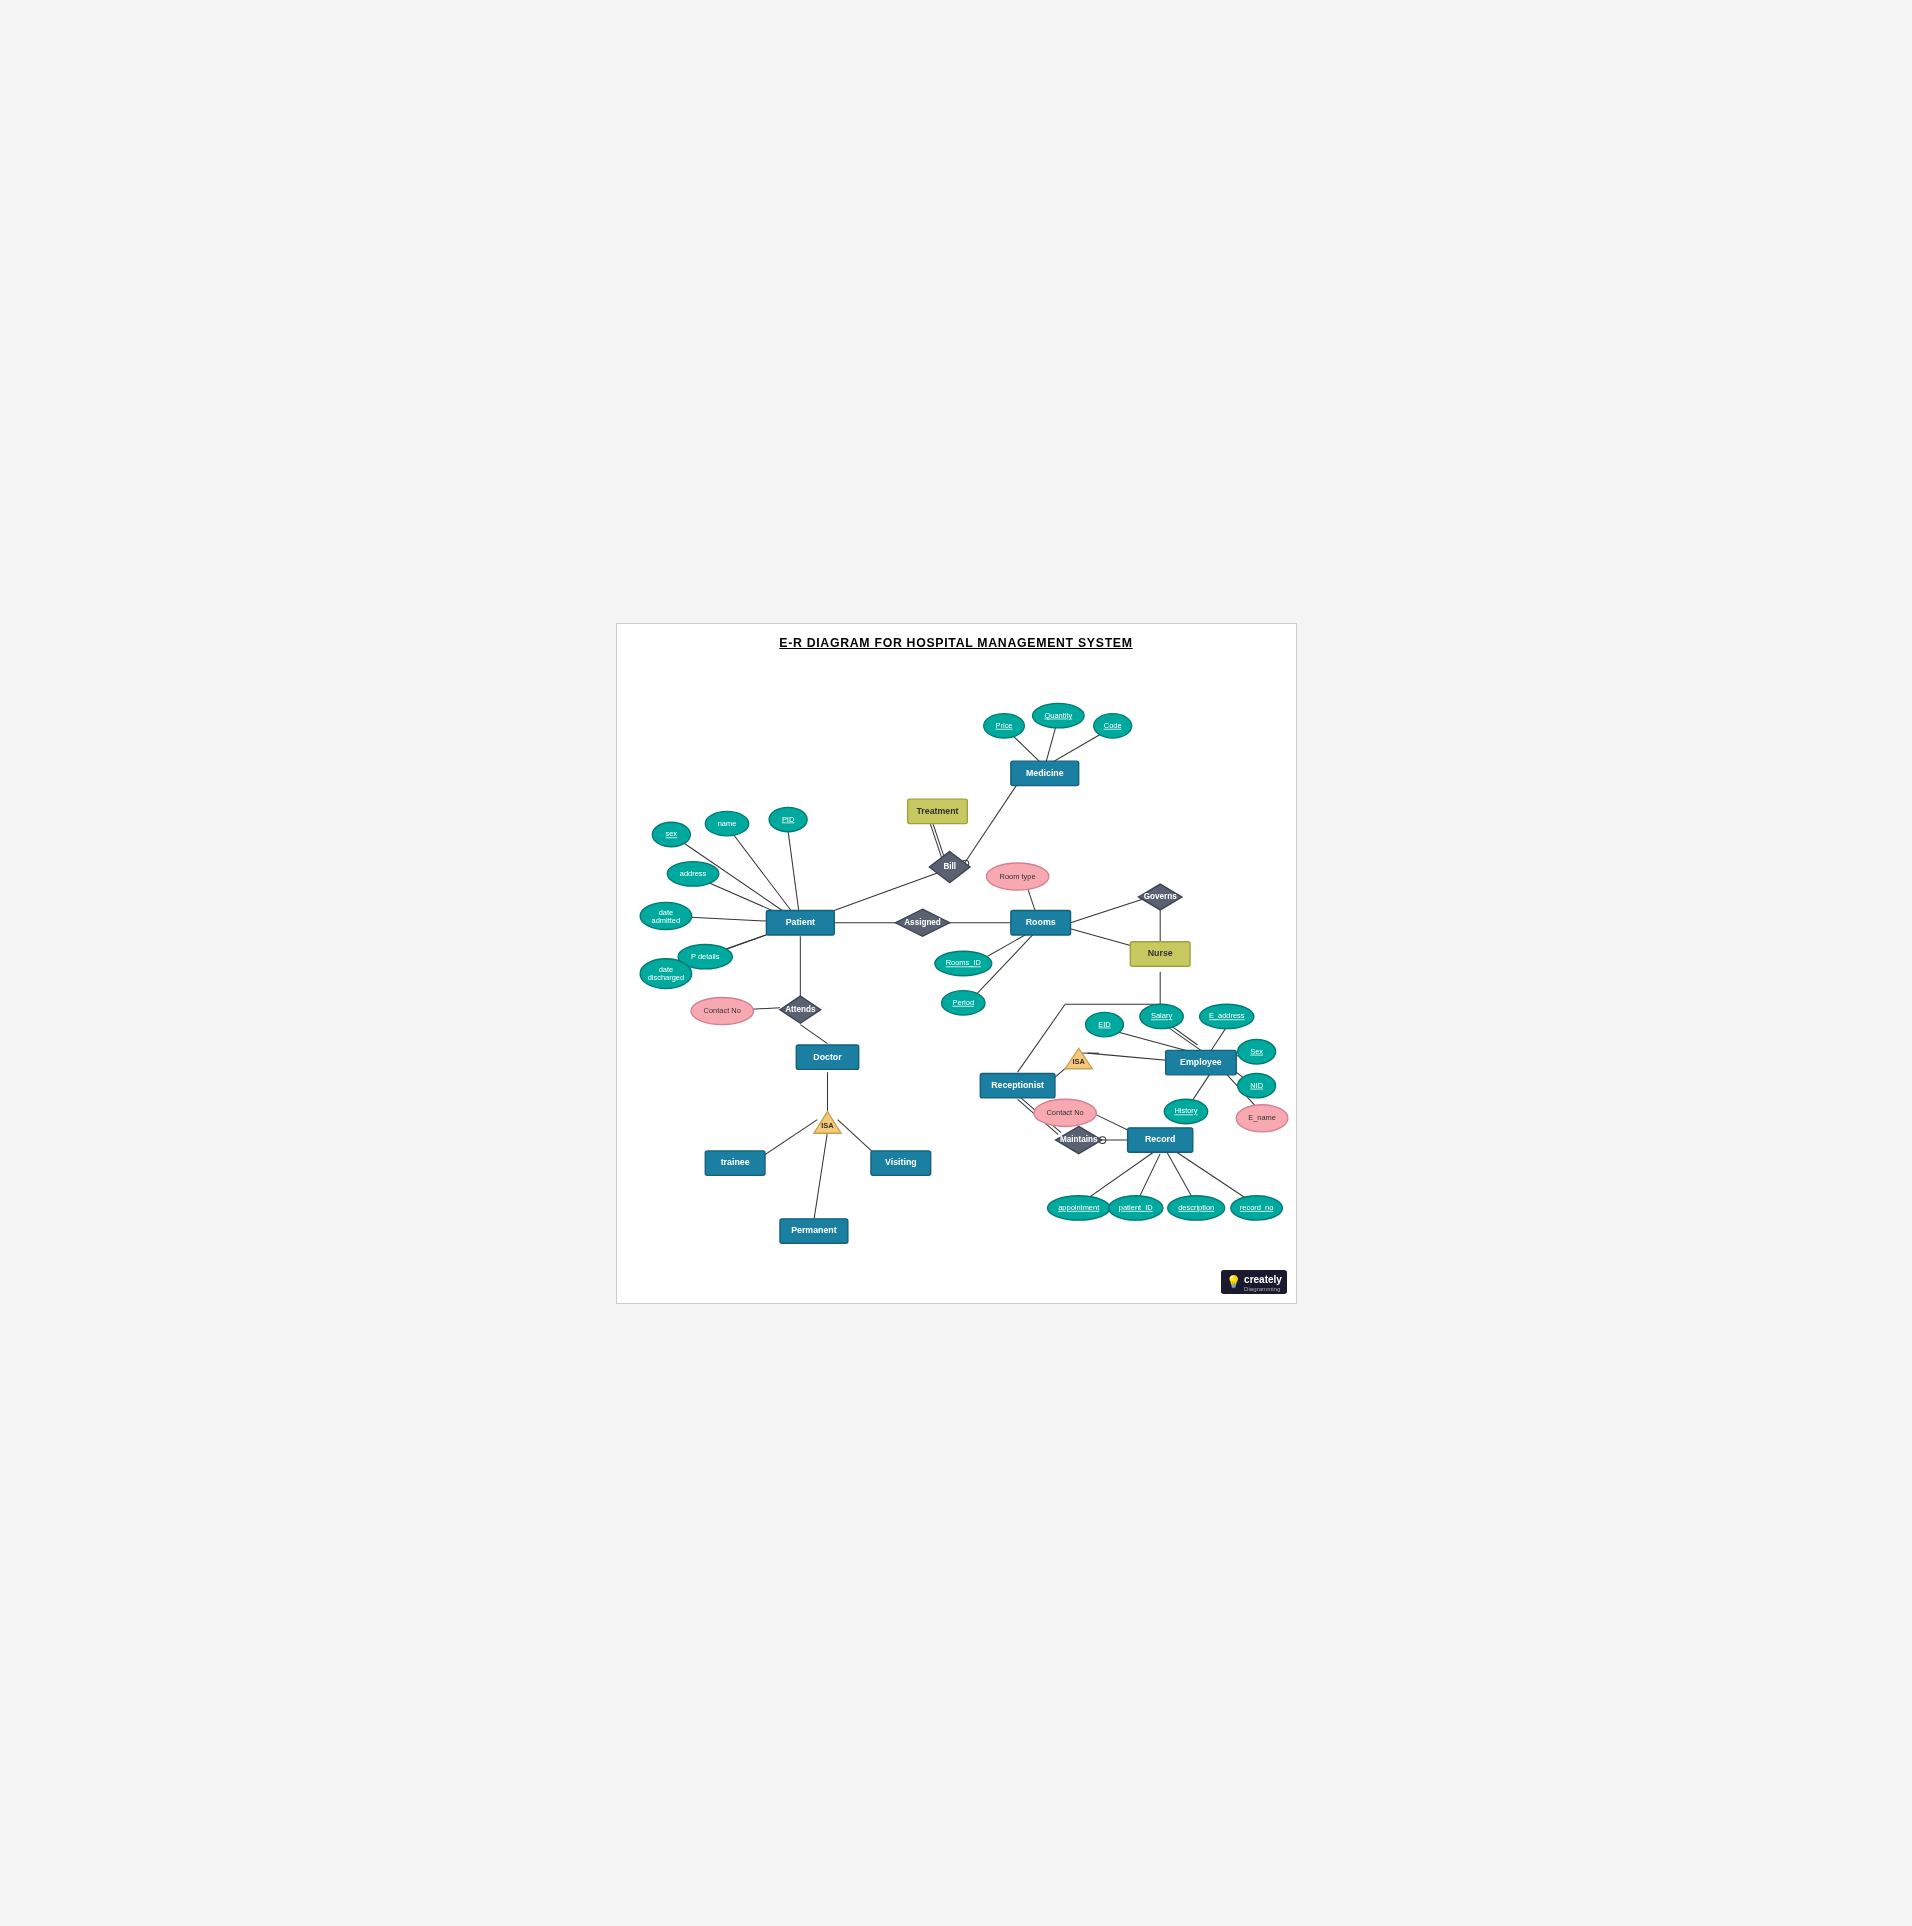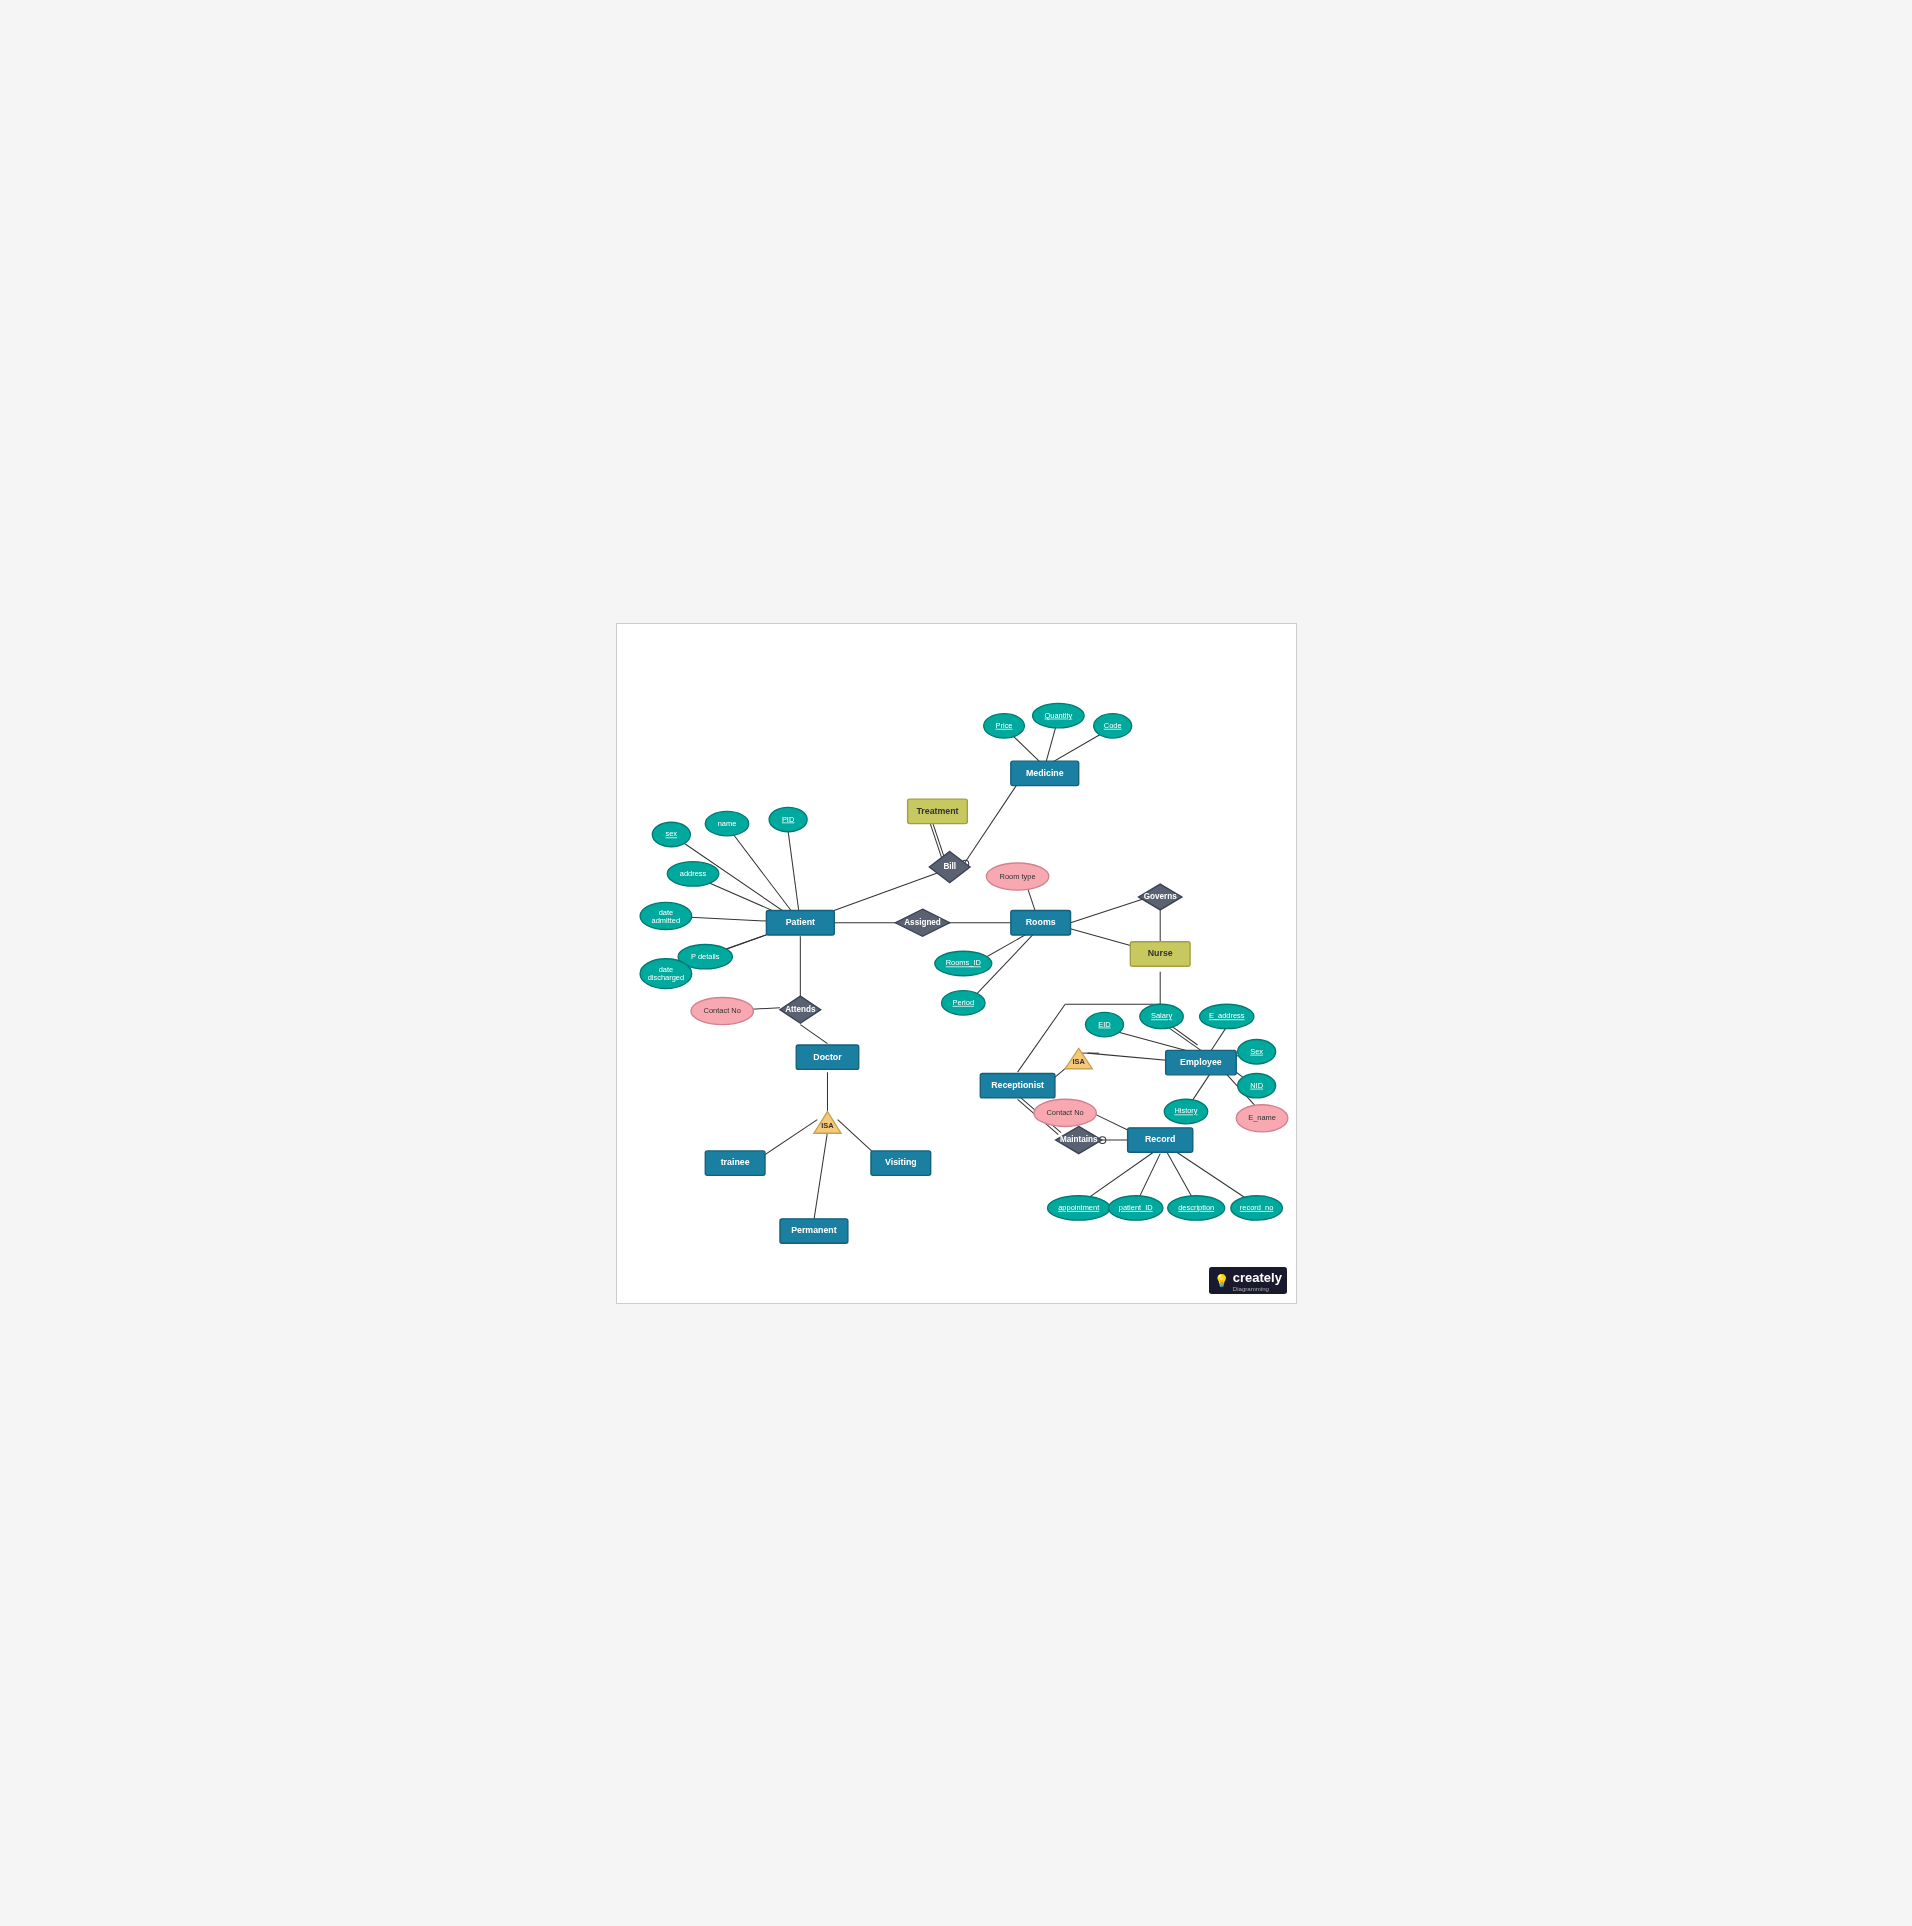--- a/index.html
+++ b/index.html
@@ -128,33 +128,34 @@
       padding: 2.7px 5.4px;
       border-radius: 2.7px;
     }
     .creately-logo .bulb {
       color: #f0c040;
       font-size: 12.3px;
       margin-right: 2.7px;
     }
     .creately-logo .text {
       color: white;
-      font-size: 13px;
+      font-size: 10px;
       font-weight: bold;
     }
     .creately-logo .sub {
       color: #aaa;
       font-size: 6.1px;
       display: block;
     }
   </style>
 </head>
 <body>
 
 <div class="diagram-container">
+  <div class="diagram-title">E-R DIAGRAM FOR HOSPITAL MANAGEMENT SYSTEM</div>
 
   <svg class="er-diagram" viewBox="0 0 1000 1000">
 
     <line class="line" x1="270" y1="440" x2="80" y2="310"></line>
     <line class="line" x1="270" y1="440" x2="160" y2="295"></line>
     <line class="line" x1="270" y1="440" x2="250" y2="290"></line>
     <line class="line" x1="270" y1="440" x2="110" y2="370"></line>
     <line class="line" x1="270" y1="440" x2="72" y2="430"></line>
     <line class="line" x1="270" y1="440" x2="130" y2="490"></line>
     <line class="line" x1="270" y1="440" x2="72" y2="510"></line>

